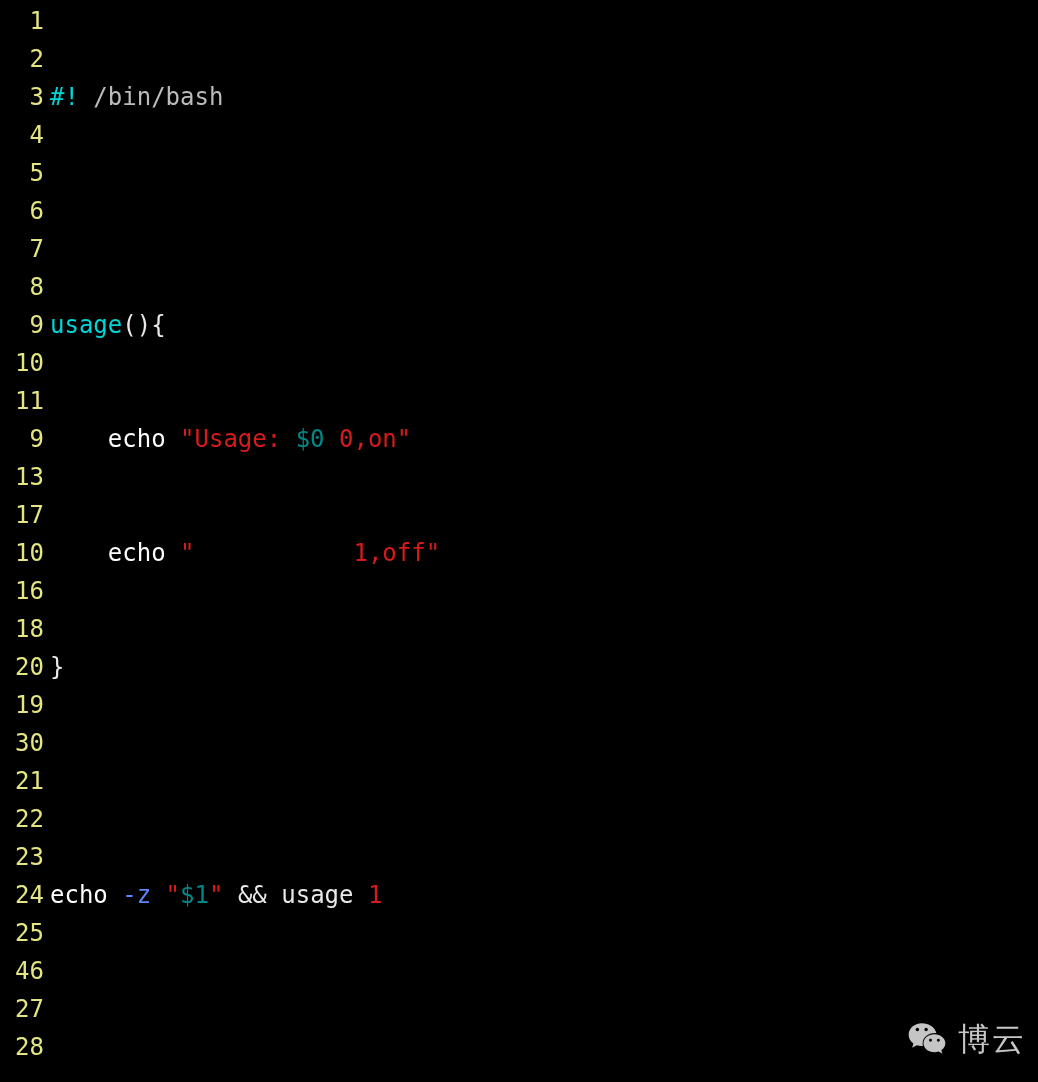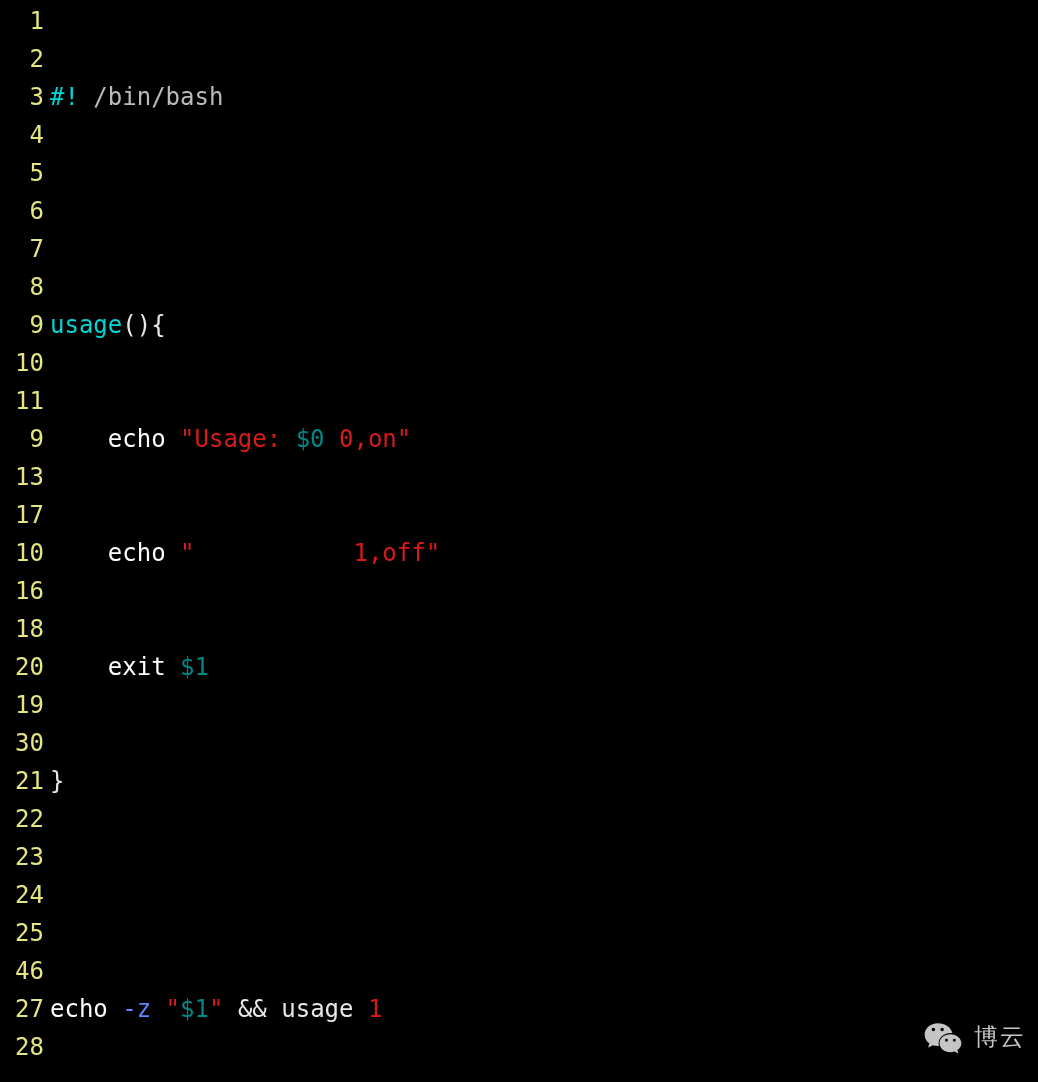--- a/index.html
+++ b/index.html
@@ -53,22 +53,22 @@
     gap: 10px;
     opacity: 0.92;
     pointer-events: none;
   }
   .watermark-icon {
     width: 42px; height: 42px;
     color: #d6d6d6;
   }
   .watermark-text {
     color: #d6d6d6;
-    font-family: Liberation Mono, monospace;
-    font-size: 24px;
+    font-family: Liberation Sans, sans-serif;
+    font-size: 32px;
     letter-spacing: 2px;
   }
 </style>
 </head>
 <body>
 
 <div class="editor">
   <div class="gutter">
     <div>1</div>
     <div>2</div>
@@ -99,21 +99,20 @@
     <div>27</div>
     <div>28</div>
   </div>
 
   <div class="code">
     <div class="line"><span class="c-cyan">#! </span><span class="c-gray">/bin/bash</span></div>
     <div class="line"></div>
     <div class="line"><span class="c-cyan">usage</span><span class="c-white">()</span><span class="c-white">{</span></div>
     <div class="line"><span>    </span><span class="c-orange">echo</span><span> </span><span class="c-red">"</span><span class="c-red">Usage: </span><span class="c-teal">$0</span><span class="c-red"> 0,on</span><span class="c-red">"</span></div>
     <div class="line"><span>    </span><span class="c-orange">echo</span><span> </span><span class="c-red">"</span><span class="c-red">           1,off</span><span class="c-red">"</span></div>
-    <div class="line"><span>    </span><span class="c-orange">exit</span><span> </span><span class="c-teal">$1</span></div>
     <div class="line"><span class="c-white">}</span></div>
     <div class="line"></div>
     <div class="line"><span class="c-orange">echo</span><span> </span><span class="c-blue">-z</span><span> </span><span class="c-red">"</span><span class="c-teal">$1</span><span class="c-red">"</span><span> </span><span class="c-white">&amp;&amp;</span><span> </span><span class="c-white">usage</span><span> </span><span class="c-red">1</span></div>
     
     
     
     
     
     
     

